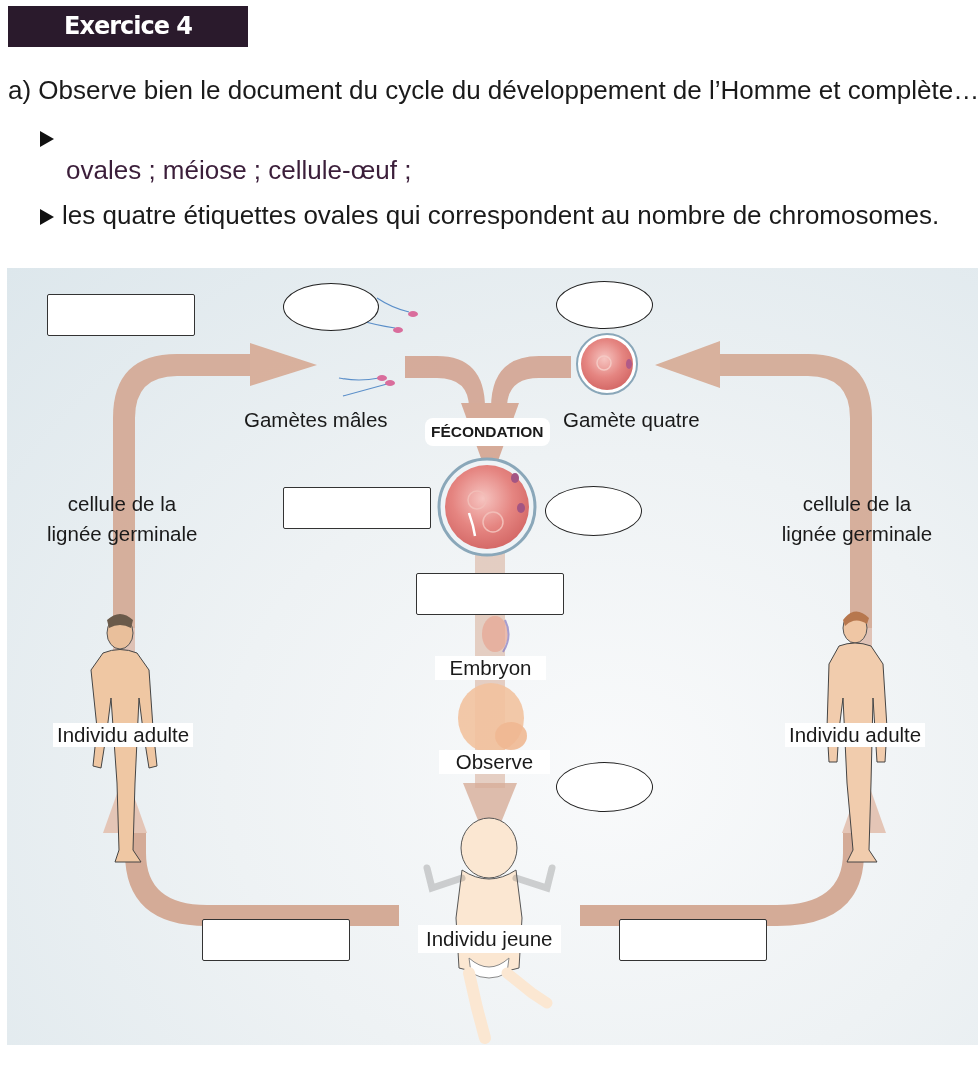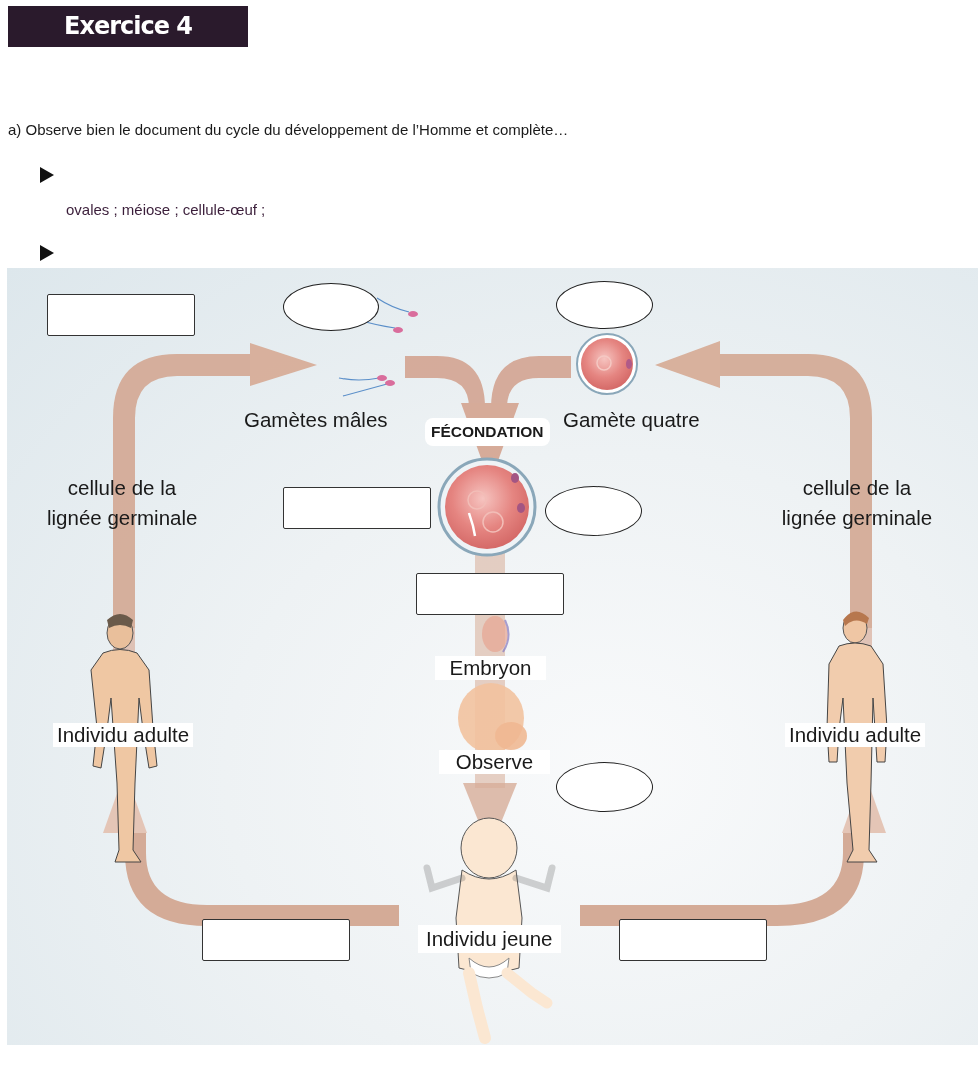--- a/index.html
+++ b/index.html
@@ -1,43 +1,43 @@
 <!DOCTYPE html>
 <html><head>
 <meta charset="utf-8">
 <style>
   html,body{margin:0;padding:0;background:#fff;}
   body{width:978px;height:1066px;position:relative;overflow:hidden;font-family:"Liberation Sans",sans-serif;color:#1a1a1a;}
   .ex-title{position:absolute;left:8px;top:6px;width:240px;height:41px;background:#2a1a2c;color:#fff;
     font-family:"DejaVu Sans",sans-serif;font-weight:bold;font-size:24px;line-height:41px;text-align:center;letter-spacing:-1px;}
-  .instr{position:absolute;font-size:15px;line-height:26px;white-space:nowrap;margin-top:40px;}
+  .instr{position:absolute;font-size:26px;line-height:26px;white-space:nowrap;}
   .bullet{display:inline-block;width:0;height:0;border-top:8px solid transparent;border-bottom:8px solid transparent;border-left:14px solid #111;margin-right:8px;vertical-align:-1px;}
   .words{color:#3b1e3a;}
   .diagram{position:absolute;left:7px;top:268px;width:971px;height:777px;
     background:radial-gradient(ellipse at 62% 65%, #f9fafb 0%, #eef2f4 45%, #dde7ec 100%);}
   svg.bg{position:absolute;left:0;top:0;}
   .lbl{position:absolute;font-size:20.5px;line-height:24px;white-space:nowrap;color:#1a1a1a;}
   .lbl.boxed{background:#fff;padding:0 4px;}
-  .center{text-align:center;}
+  .center{text-align:center;margin-top:16px;}
   .fec{position:absolute;left:418px;top:150px;background:#fff;font-weight:bold;font-size:15.5px;line-height:28px;padding:0 6px;border-radius:8px;}
   .rect-box{position:absolute;background:#fff;border:1.5px solid #333;border-radius:2px;box-sizing:border-box;cursor:text;}
   .oval-box{position:absolute;background:#fff;border:1.5px solid #222;border-radius:50%;box-sizing:border-box;cursor:text;}
 </style>
 </head>
 <body>
 
 <div class="ex-title">Exercice 4</div>
 
 <div class="instr" style="left:8px;top:77px;">a) Observe bien le document du cycle du développement de l’Homme et complète…</div>
 <div class="instr" style="left:40px;top:124px;">
   <span class="bullet"></span>
 </div>
 <div class="instr words" style="left:66px;top:157px;">ovales ; méiose ; cellule-œuf ;</div>
 <div class="instr" style="left:40px;top:202px;">
-  <span class="bullet"></span>
+  <span class="bullet"></span><span>les quatre étiquettes ovales qui correspondent au nombre de chromosomes.</span>
 </div>
 
 <div class="diagram">
   <svg class="bg" width="971" height="792" viewBox="0 0 971 792">
     <defs>
       <radialGradient id="cellG" cx="45%" cy="40%" r="60%">
         <stop offset="0" stop-color="#f6c4c0"></stop>
         <stop offset="0.6" stop-color="#e58581"></stop>
         <stop offset="1" stop-color="#d56a68"></stop>
       </radialGradient>

